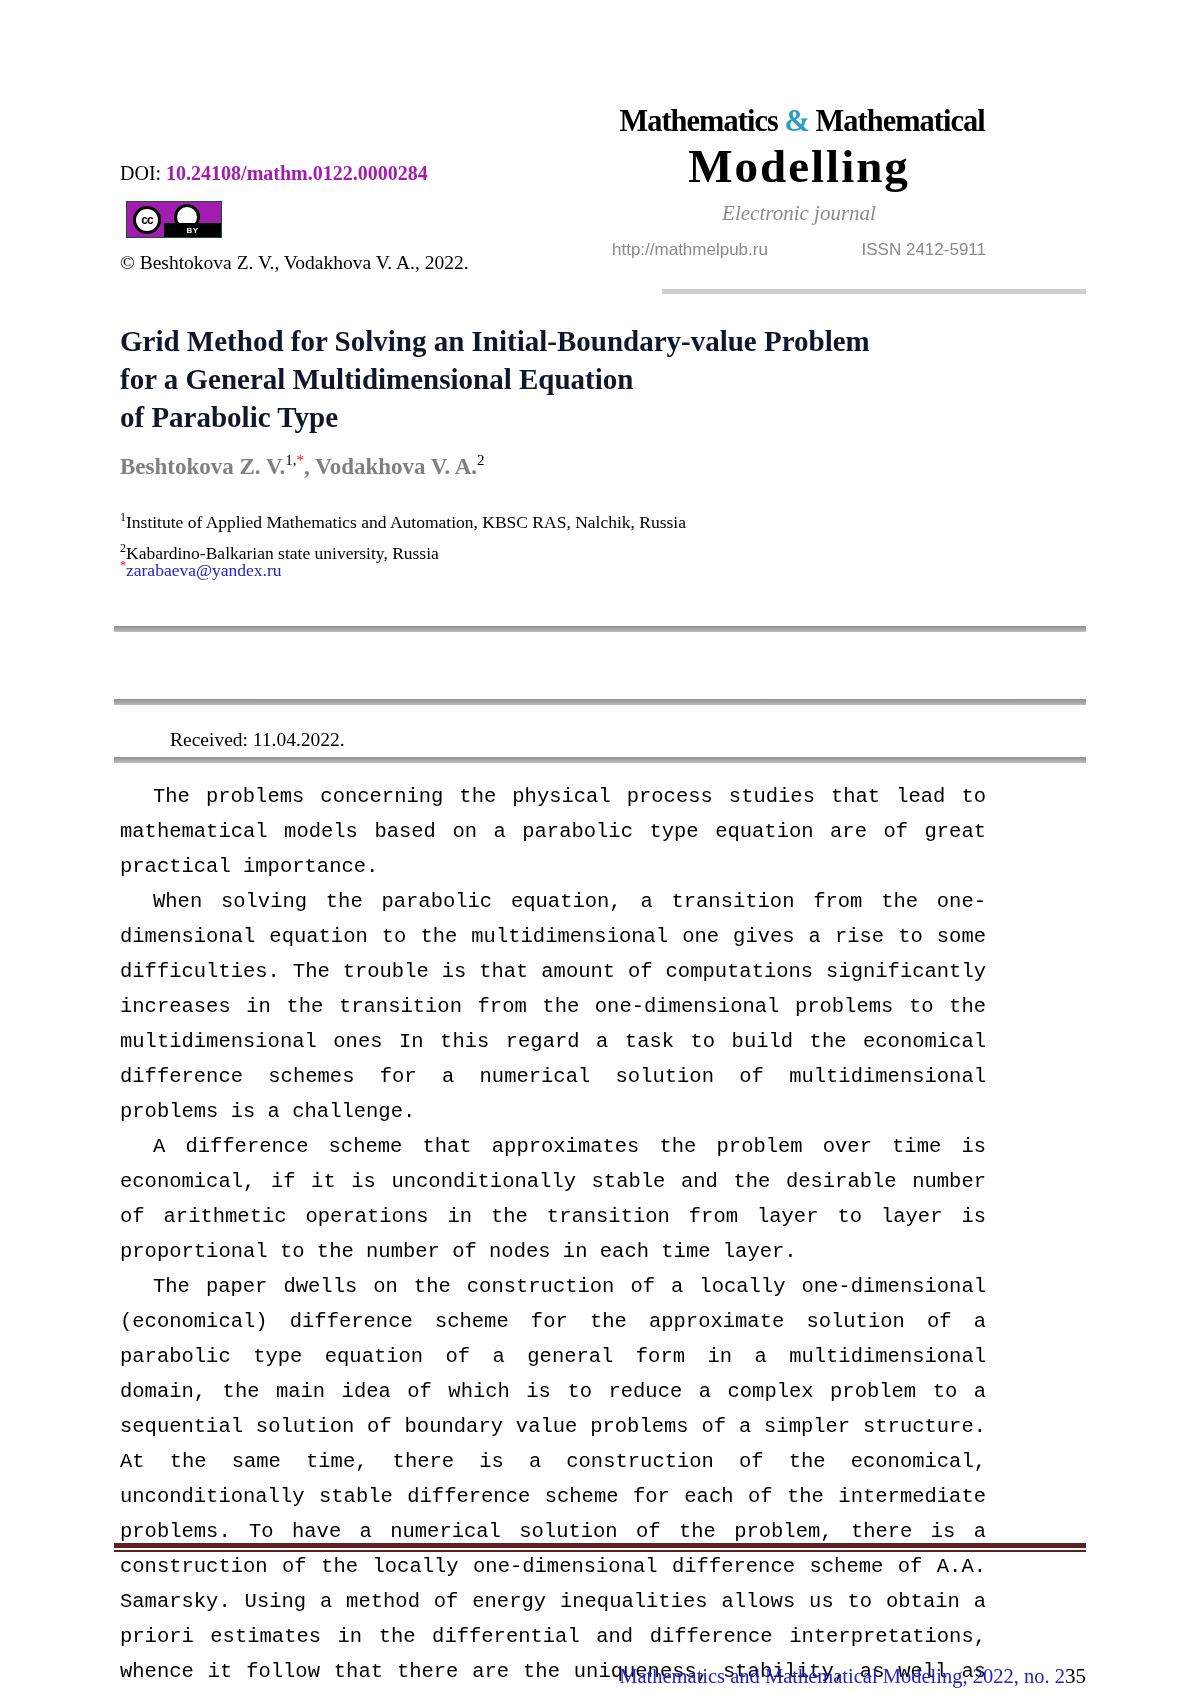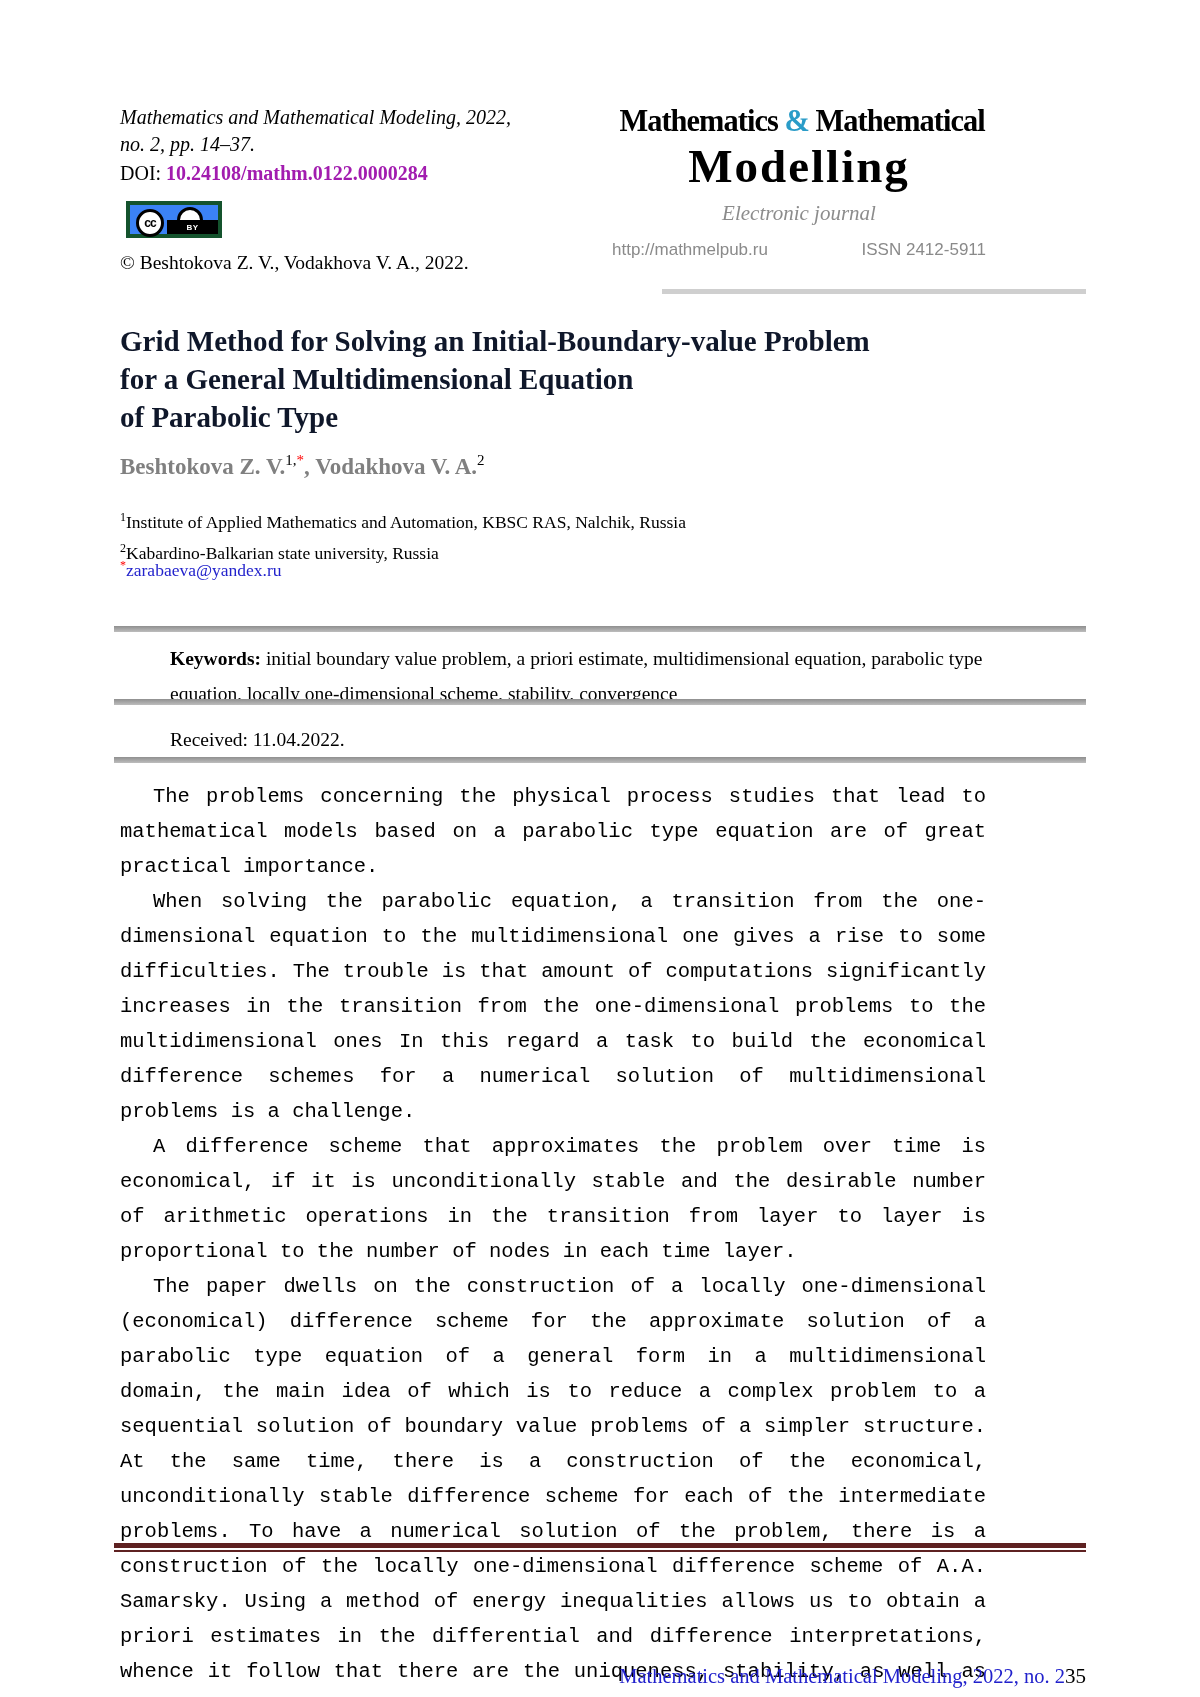--- a/index.html
+++ b/index.html
@@ -4,21 +4,21 @@
 <style>
   html,body { margin:0; padding:0; background:#ffffff; }
   .page {
     position:relative; width:1200px; height:1697px; background:#ffffff;
     font-family:"Liberation Serif", serif; color:#000; overflow:hidden;
   }
   
   .ref { position:absolute; left:120px; top:104px; font-style:italic; font-size:20px; line-height:27px; }
   .doi-line { position:absolute; left:120px; top:162px; font-size:20px; }
   .doi-link { color:#a21caf; font-weight:bold; text-decoration:none; }
-  .cc-badge { position:absolute; left:126px; top:201px; width:96px; height:37px; background:#3b82f6; border:4px solid #14532d; box-sizing:border-box; }
+  .cc-badge { position:absolute; left:126px; top:201px; width:96px; height:37px; background:#a21caf; border:1px solid #14532d; box-sizing:border-box; }
   .cc-circle { position:absolute; top:4px; left:6px; width:22px; height:22px; border:3px solid #000; border-radius:50%;
     background:#fff; display:flex; align-items:center; justify-content:center; font-family:"Liberation Sans",sans-serif;
     font-weight:bold; font-size:12px; letter-spacing:-1px; }
   .by-circle { position:absolute; top:2px; left:47px; width:20px; height:20px; border:3px solid #000; border-radius:50%; background:#fff; overflow:hidden; }
   .person-head { width:6px; height:6px; border-radius:50%; background:#000; margin:2px auto 0; }
   .person-body { width:12px; height:9px; border-radius:6px 6px 0 0; background:#000; margin:1px auto 0; }
   .by-strip { position:absolute; bottom:0; left:37px; right:0; height:14px; background:#000; color:#fff;
     font-family:"Liberation Sans",sans-serif; font-size:8px; font-weight:bold; display:flex; align-items:center; justify-content:center; letter-spacing:.5px; }
   .copyright { position:absolute; left:120px; top:252px; font-size:19.5px; }
 
@@ -59,24 +59,20 @@
     border-top:5px solid #5e2121; border-bottom:2px solid #5e2121; padding-top:2px; background:#fff; box-sizing:content-box; }
   .footer-row { position:absolute; left:114px; top:1632px; width:972px; display:flex; justify-content:flex-end; align-items:baseline;margin-top:32px; }
   .footer-journal { color:#2121cc; font-size:20.5px; }
   .footer-page { color:#000; font-size:21px; }
 </style>
 </head>
 <body>
 
 <div class="page">
 
-  <div class="ref">
-    <div>Mathematics and Mathematical Modeling,  2022,</div>
-    <div>no. 2,  pp. 14–37.</div>
-  </div>
 
   <div class="doi-line">
     <span>DOI: </span><a href="#" class="doi-link">10.24108/mathm.0122.0000284</a>
   </div>
 
   <div class="cc-badge">
     <span class="cc-circle">cc</span>
     <span class="by-circle">
       <span class="person-head"></span>
       <span class="person-body"></span>
@@ -112,23 +108,20 @@
   <div class="affils">
     <div><sup>1</sup><span>Institute of Applied Mathematics and Automation, KBSC RAS, Nalchik, Russia</span></div>
     <div><sup>2</sup><span>Kabardino-Balkarian state university, Russia</span></div>
   </div>
 
   <div class="email-line">
     <sup>*</sup><a href="#" class="email-link">zarabaeva@yandex.ru</a>
   </div>
 
   <div class="gray-rule rule1"></div>
-  <div class="keywords">
-    <span class="kw-label">Keywords: </span><span>initial boundary value problem, a priori estimate, multidimensional equation, parabolic type equation, locally one-dimensional scheme, stability, convergence</span>
-  </div>
   <div class="gray-rule rule2"></div>
   <div class="received">
     <span>Received: </span><span>11.04.2022.</span>
   </div>
   <div class="gray-rule rule3"></div>
 
   <div class="body-text">
     <p>The problems concerning the physical process studies that lead to mathematical models based on a parabolic type equation are of great practical importance.</p>
     <p>When solving the parabolic equation, a transition from the one-dimensional equation to the multidimensional one gives a rise to some difficulties. The trouble is that amount of computations significantly increases in the transition from the one-dimensional problems to the multidimensional ones In this regard a task to build the economical difference schemes for a numerical solution of multidimensional problems is a challenge.</p>
     <p>A difference scheme that approximates the problem over time is economical, if it is unconditionally stable and the desirable number of arithmetic operations in the transition from layer to layer is proportional to the number of nodes in each time layer.</p>

